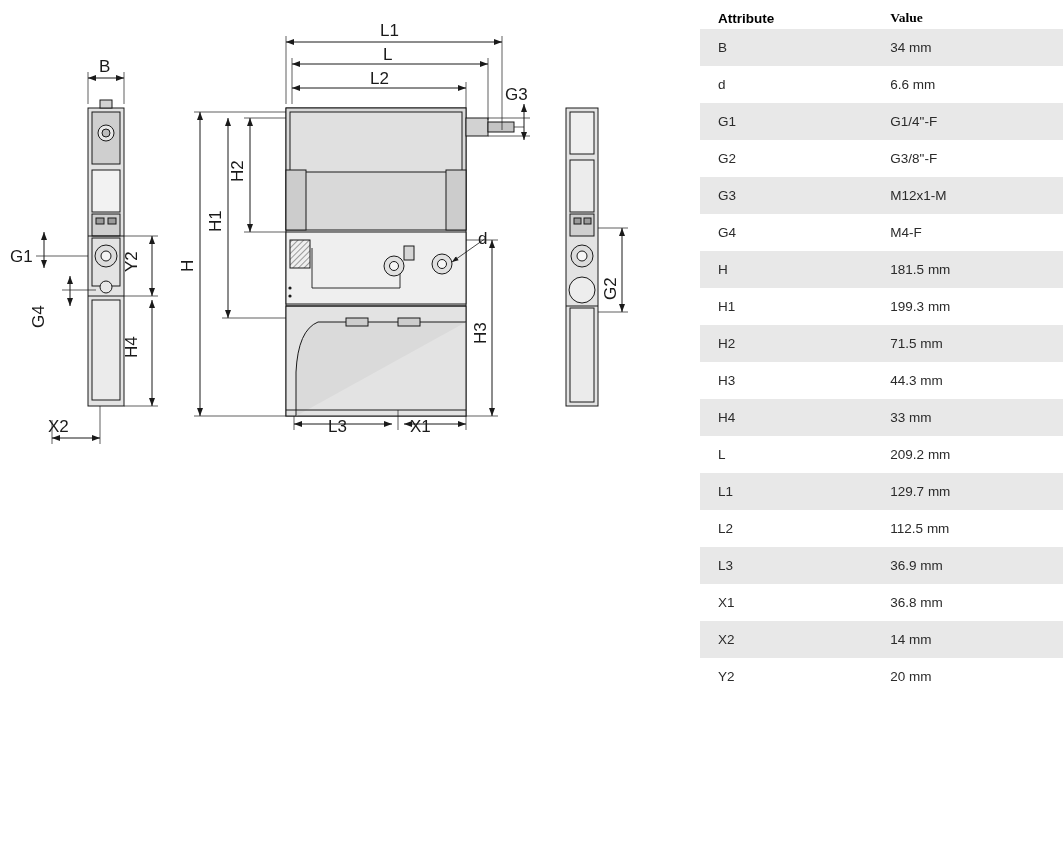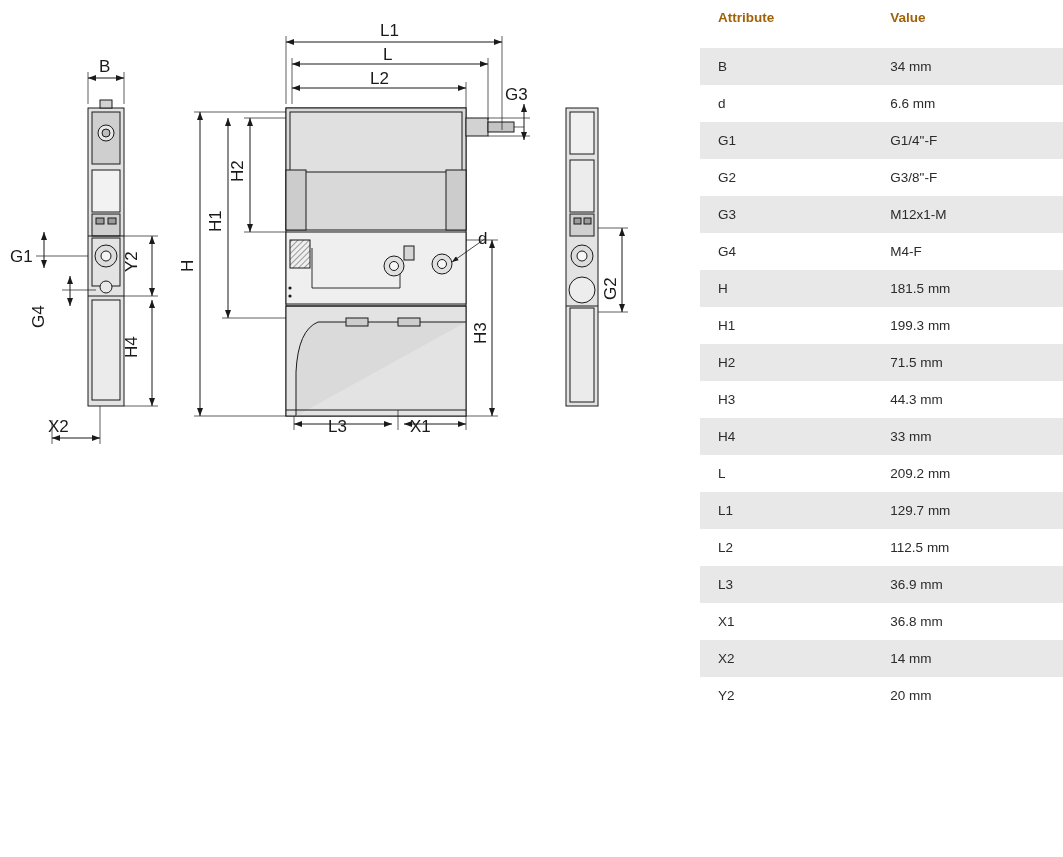--- a/index.html
+++ b/index.html
@@ -43,36 +43,36 @@
   table.attr-table {
     border-collapse: collapse;
     width: 363px;
     font-size: 13.5px;
     color: #2b2b2b;
   }
   table.attr-table th {
     text-align: left;
     font-weight: bold;
     font-size: 13.5px;
-    color: #a16207;
-    padding: 10px 0 23px 18px;
+    color: #000000;
+    padding: 10px 0 3px 18px;
     background: #ffffff;
   }
   table.attr-table td {
     padding: 11px 0 11px 18px;
     vertical-align: middle;
   }
   table.attr-table tr.alt td {
     background: #e8e8e8;
   }
   table.attr-table tr.plain td {
     background: #ffffff;
   }
   .col-attr { width: 170px; }
-  .col-val  { width: 193px; }
+  .col-val  { width: 193px; font-family: Liberation Serif, serif; }
 </style>
 </head>
 <body>
 
 <div class="page">
 
   <div class="drawing">
     <svg width="690" height="857" viewBox="0 0 690 857" xmlns="http://www.w3.org/2000/svg">
       <defs>
         <marker id="arr" markerWidth="9" markerHeight="9" refX="8" refY="3" orient="auto" markerUnits="strokeWidth">

